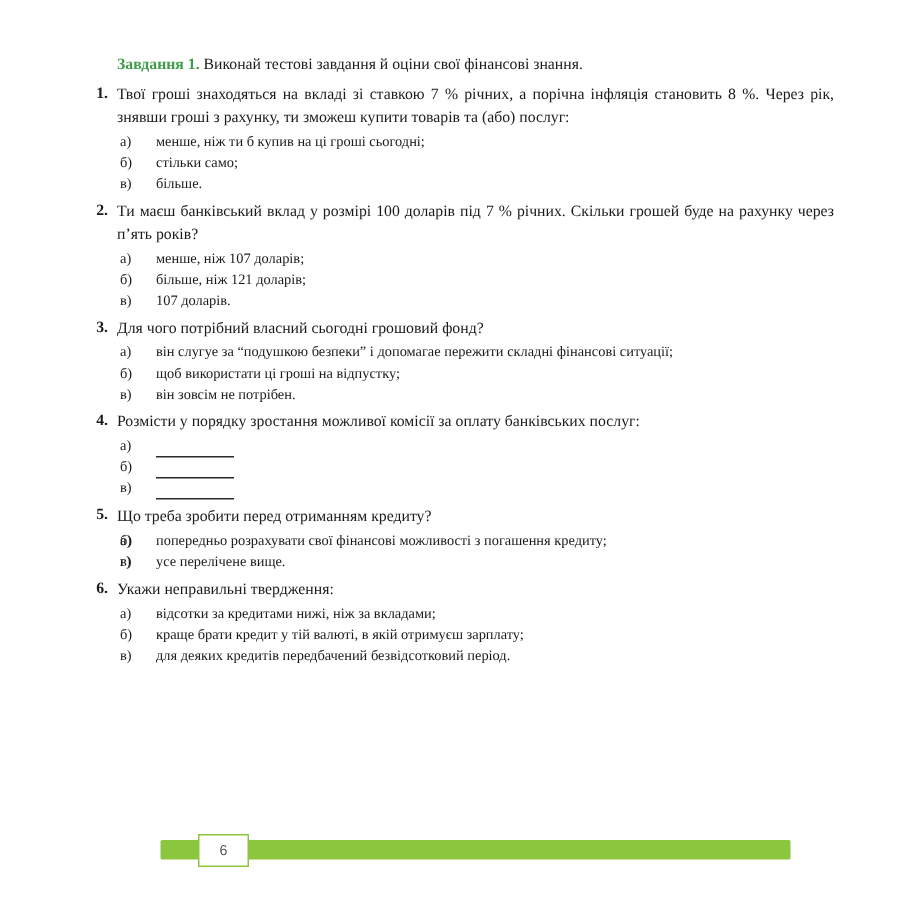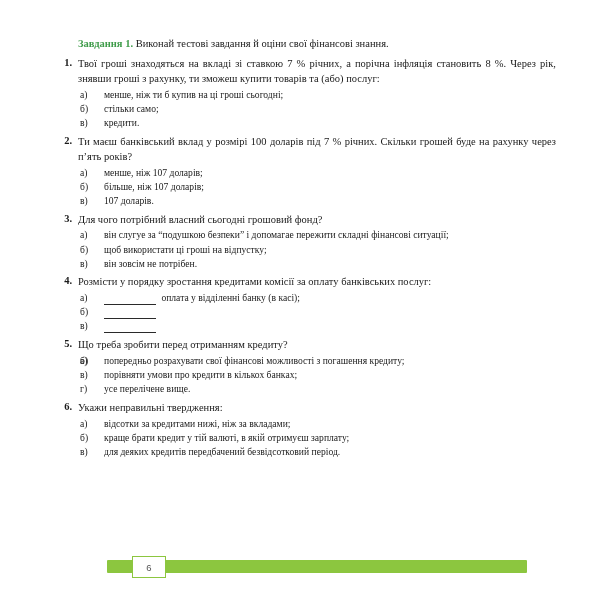--- a/index.html
+++ b/index.html
@@ -146,36 +146,36 @@
         <li>
           <span class="olet">а)</span>
           <span>менше, ніж ти б купив на ці гроші сьогодні;</span>
         </li>
         <li>
           <span class="olet">б)</span>
           <span>стільки само;</span>
         </li>
         <li>
           <span class="olet">в)</span>
-          <span>кредити.</span>
+          <span>більше.</span>
         </li>
       </ul>
     </li>
 
     <li>
       <span class="qnum">2.</span>
       <p class="qtext">Ти маєш банківський вклад у розмірі 100 доларів під 7 % річних. Скільки грошей буде на рахунку через п’ять років?</p>
       <ul class="options">
         <li>
           <span class="olet">а)</span>
           <span>менше, ніж 107 доларів;</span>
         </li>
         <li>
           <span class="olet">б)</span>
-          <span>більше, ніж 107 доларів;</span>
+          <span>більше, ніж 121 доларів;</span>
         </li>
         <li>
           <span class="olet">в)</span>
           <span>107 доларів.</span>
         </li>
       </ul>
     </li>
 
     <li>
       <span class="qnum">3.</span>
@@ -191,26 +191,25 @@
         </li>
         <li>
           <span class="olet">в)</span>
           <span>він зовсім не потрібен.</span>
         </li>
       </ul>
     </li>
 
     <li>
       <span class="qnum">4.</span>
-      <p class="qtext">Розмісти у порядку зростання кредитами комісії за оплату банківських послуг:</p>
+      <p class="qtext">Розмісти у порядку зростання можливої комісії за оплату банківських послуг:</p>
       <ul class="options">
         <li>
           <span class="olet">а)</span>
           <span class="blank"></span>
-          <span>оплата у відділенні банку (в касі);</span>
         </li>
         <li>
           <span class="olet">б)</span>
           <span class="blank"></span>
         </li>
         <li>
           <span class="olet">в)</span>
           <span class="blank"></span>
         </li>
       </ul>
@@ -222,21 +221,20 @@
       <ul class="options">
         <li>
           <span class="olet">а)</span>
         </li>
         <li>
           <span class="olet">б)</span>
           <span>попередньо  розрахувати  свої  фінансові  можливості  з погашення кредиту;</span>
         </li>
         <li>
           <span class="olet">в)</span>
-          <span>порівняти умови про кредити в кількох банках;</span>
         </li>
         <li>
           <span class="olet">г)</span>
           <span>усе перелічене вище.</span>
         </li>
       </ul>
     </li>
 
     <li>
       <span class="qnum">6.</span>

